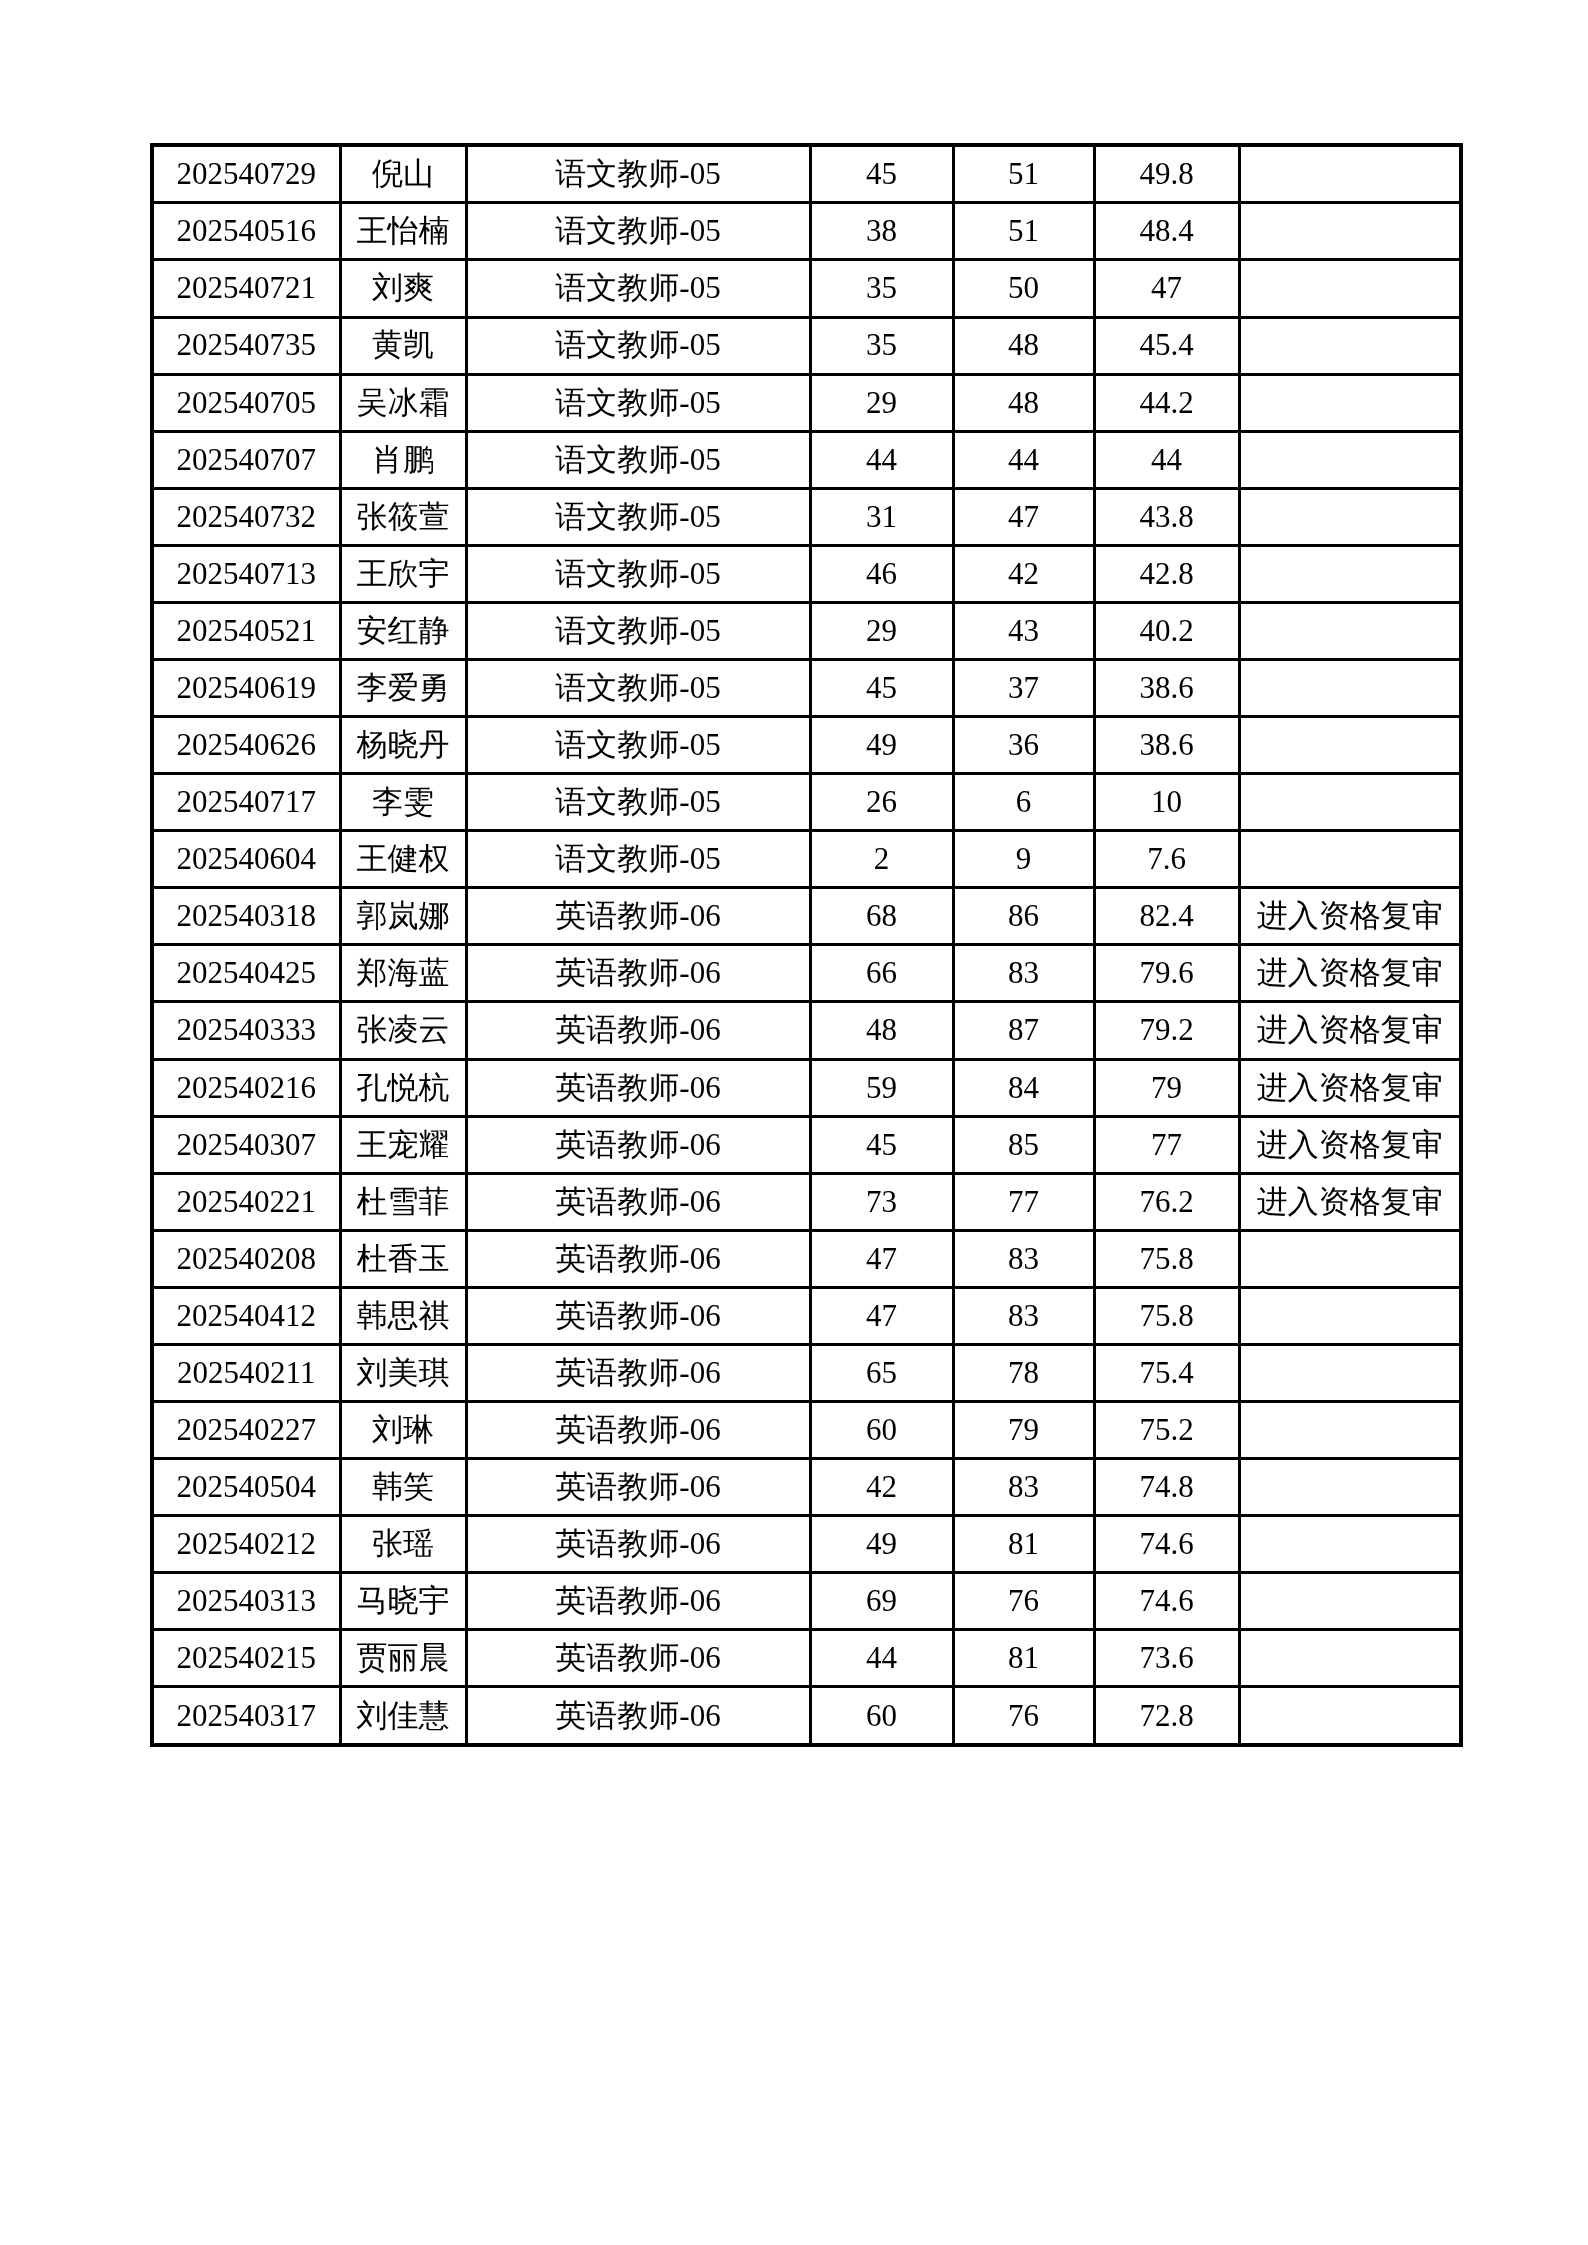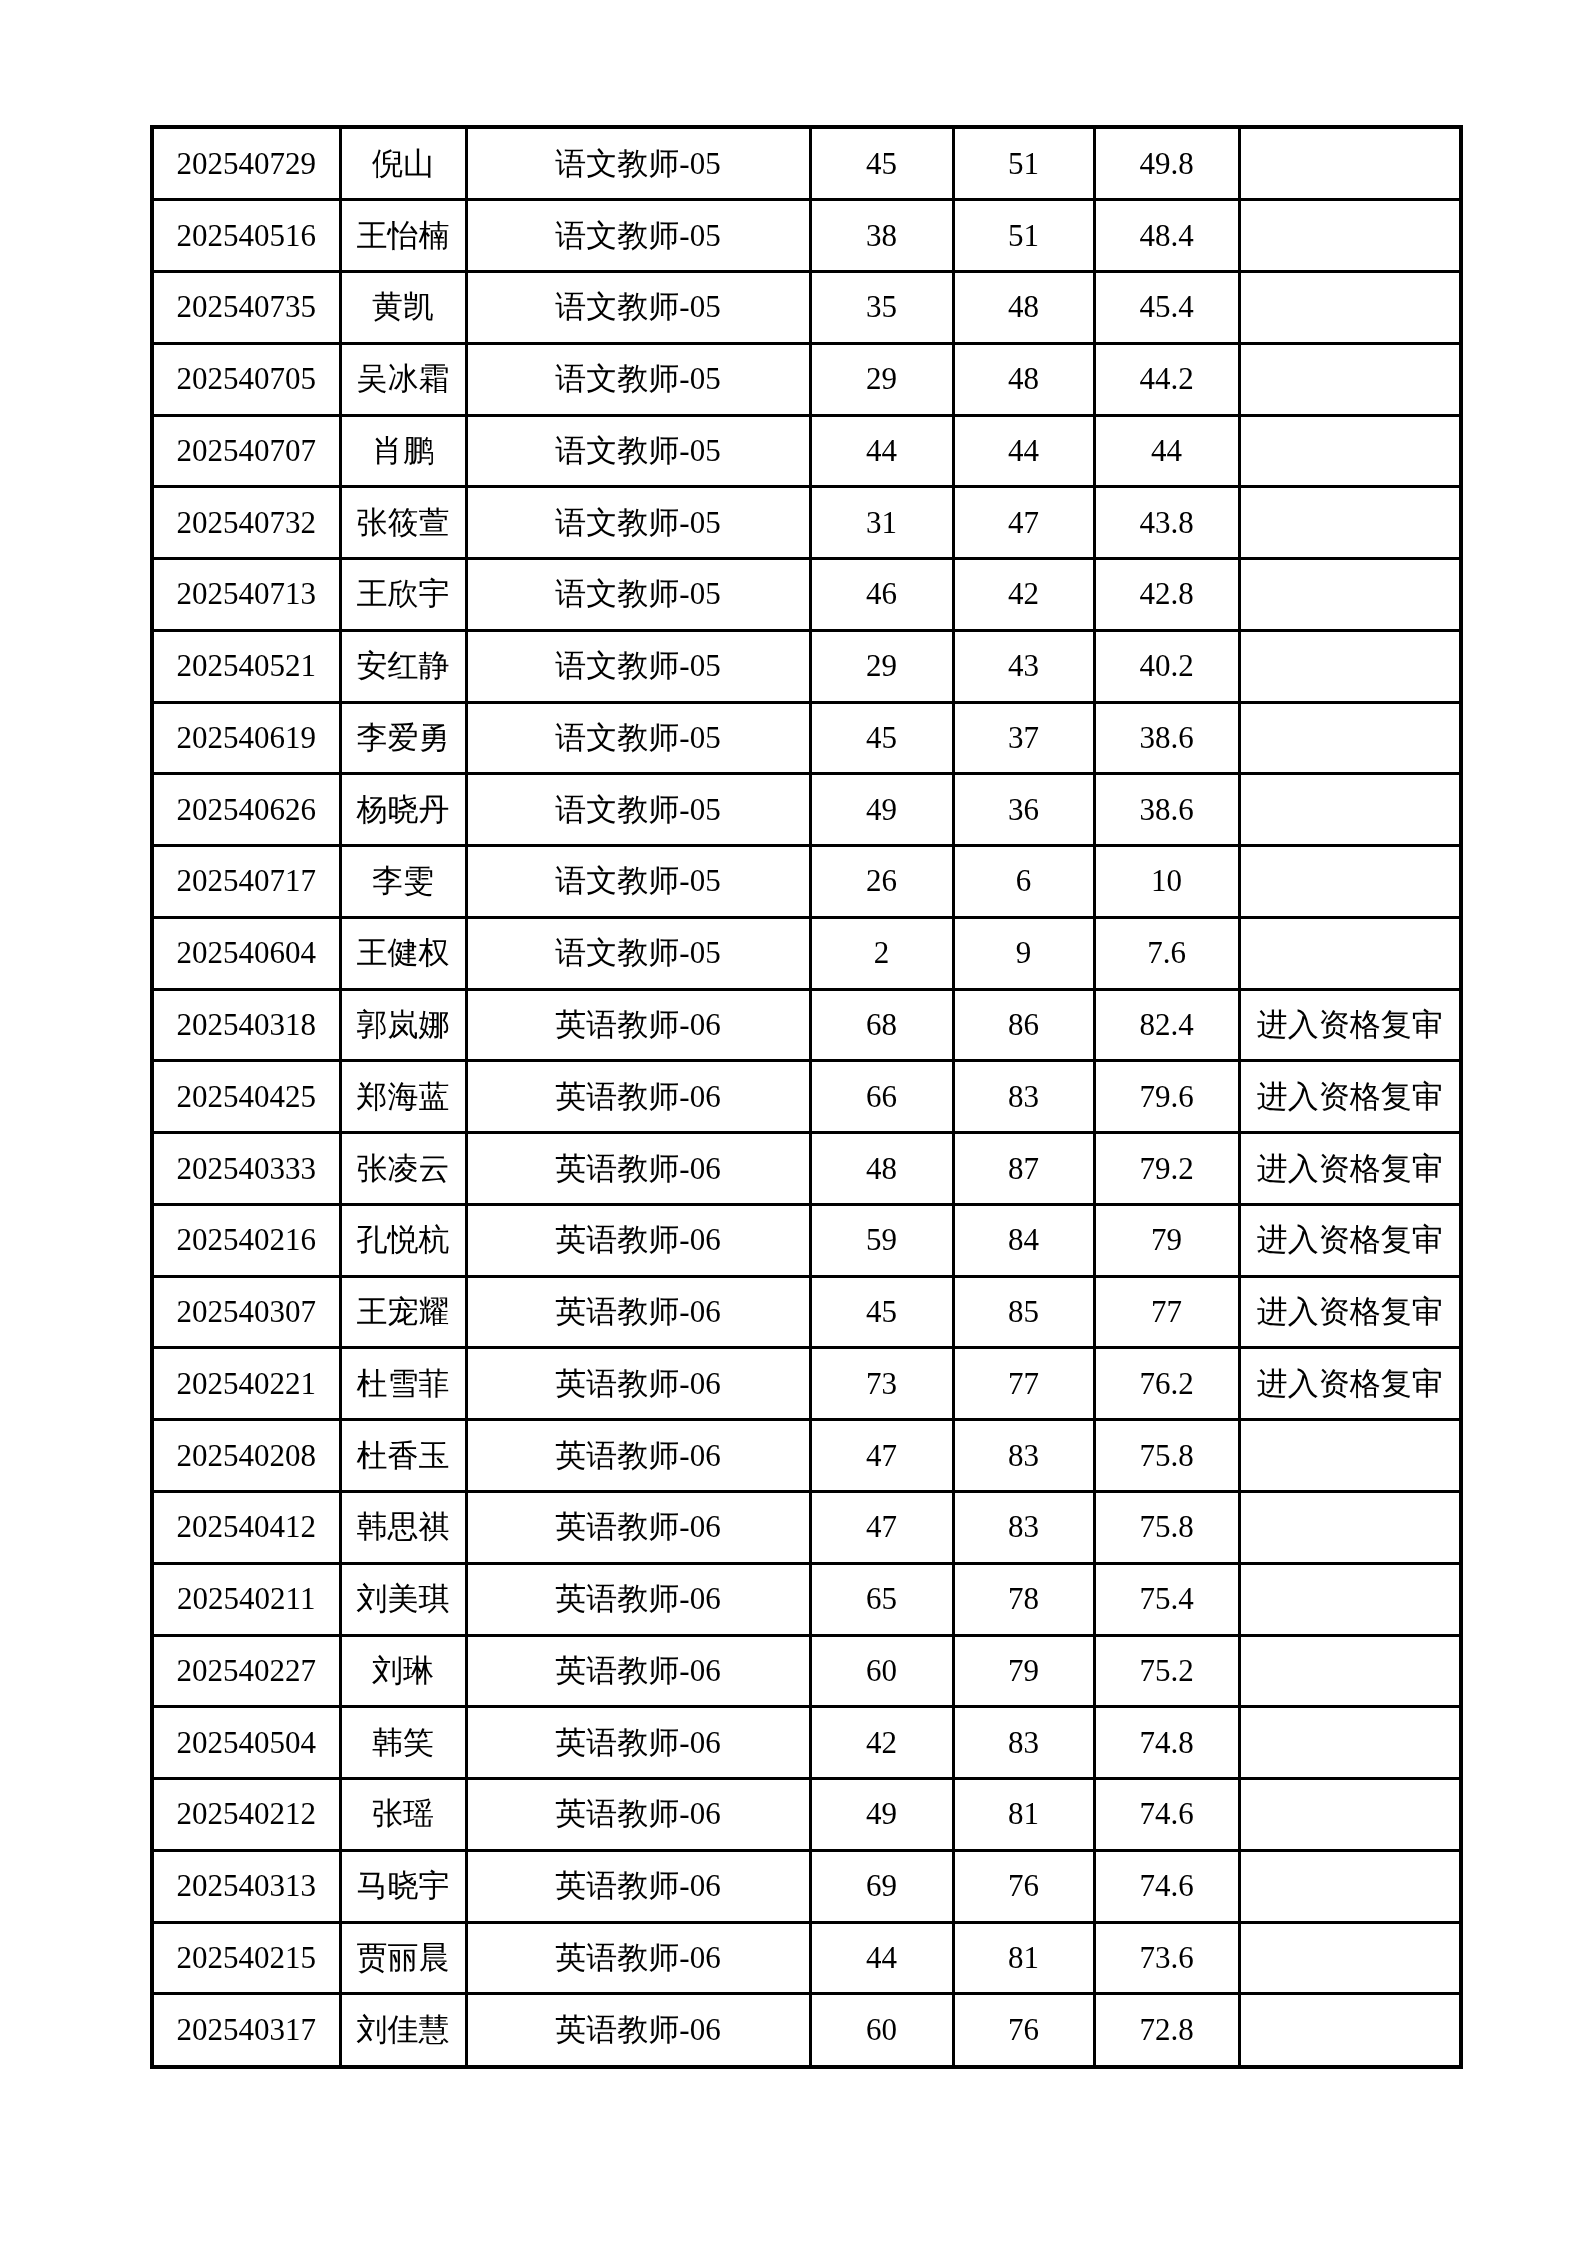--- a/index.html
+++ b/index.html
@@ -10,23 +10,23 @@
     position: relative;
     width: 1588px;
     height: 2245px;
     background: #ffffff;
     overflow: hidden;
     font-family: "Liberation Serif", "DejaVu Serif", serif;
   }
   table.score-table {
     position: absolute;
     left: 150px;
-    top: 125px;
+    top: 143px;
     width: 1309px;
-    height: 1944px;
+    height: 1604px;
     border-collapse: collapse;
     table-layout: fixed;
     border: 4px solid #000000;
     background: #ffffff;
   }
   table.score-table td {
     border: 3px solid #000000;
     text-align: center;
     vertical-align: middle;
     font-size: 31px;
@@ -64,20 +64,29 @@
         <tr>
     <td>202540516</td>
     <td>王怡楠</td>
     <td>语文教师-05</td>
     <td>38</td>
     <td>51</td>
     <td>48.4</td>
     <td></td>
   </tr>
         <tr>
+    <td>202540721</td>
+    <td>刘爽</td>
+    <td>语文教师-05</td>
+    <td>35</td>
+    <td>50</td>
+    <td>47</td>
+    <td></td>
+  </tr>
+        <tr>
     <td>202540735</td>
     <td>黄凯</td>
     <td>语文教师-05</td>
     <td>35</td>
     <td>48</td>
     <td>45.4</td>
     <td></td>
   </tr>
         <tr>
     <td>202540705</td>

